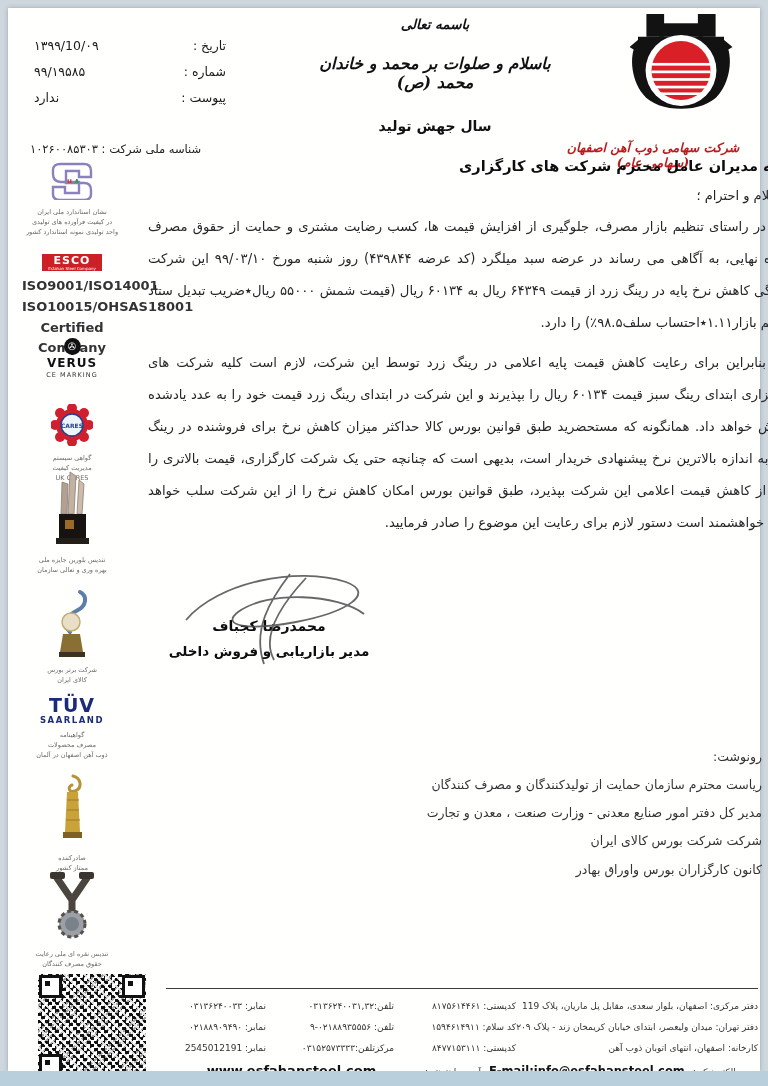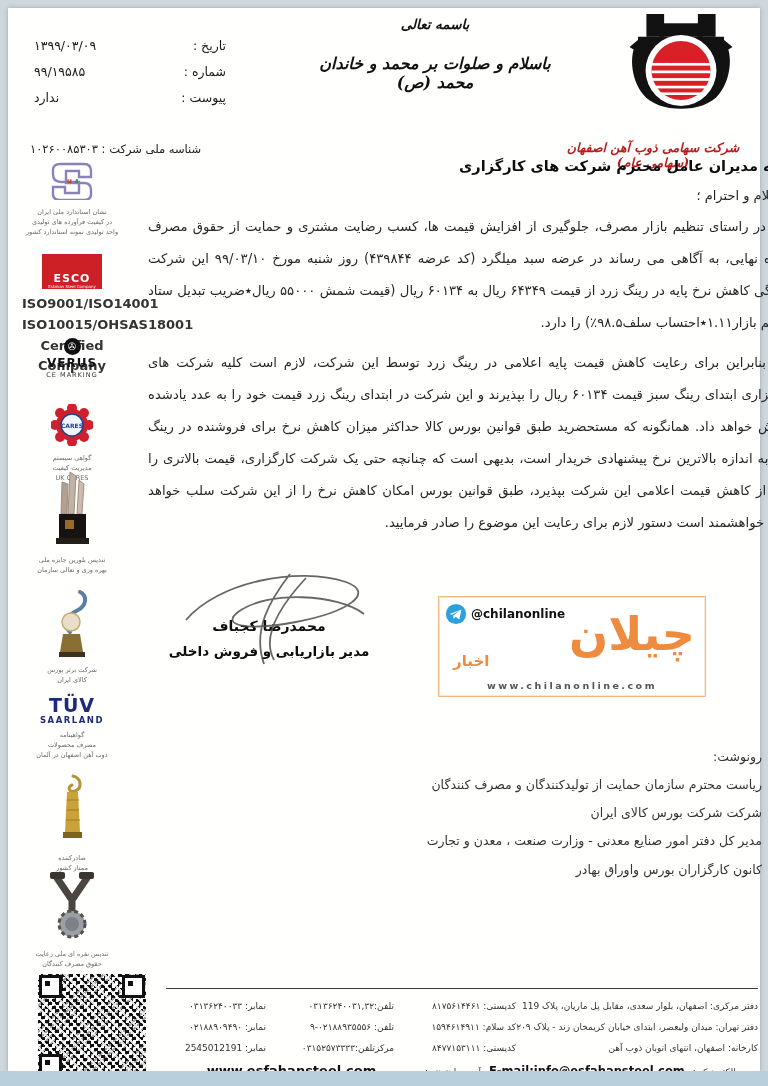--- a/index.html
+++ b/index.html
@@ -18,21 +18,21 @@
   .salutation{font-family:"DejaVu Serif",serif;font-style:italic;font-weight:bold;font-size:16px;margin-top:22px;}
   .slogan{font-weight:bold;font-size:14px;margin-top:26px;}
   .meta{position:absolute;top:30px;left:26px;width:192px;direction:rtl;color:#1a1a1a;font-size:12.5px;}
   .meta-row{display:flex;justify-content:space-between;margin-bottom:11px;}
   .nat-id{position:absolute;top:134px;left:22px;direction:rtl;font-size:11.5px;color:#222;}
 
   
   .badge{position:absolute;left:14px;width:100px;text-align:center;}
   .cap{font-size:6.5px;color:#6b6b6b;line-height:1.55;margin-top:3px;}
   .esco-box{display:inline-block;background:#cc1f26;color:#fff;font-weight:bold;font-size:11px;
-    letter-spacing:1px;padding:19px 6px 0;line-height:1.1;}
+    letter-spacing:1px;padding:1px 6px 0;line-height:1.1;}
   .esco-sub{display:block;font-size:4px;letter-spacing:0;font-weight:normal;}
   .esco-cap{font-size:13px;color:#333;font-weight:bold;line-height:1.6;margin-top:2px;}
   .verus-circ{width:17px;height:17px;border-radius:50%;background:#111;color:#fff;font-size:10px;line-height:17px;margin:0 auto;}
   .verus-word{font-weight:bold;font-size:12px;letter-spacing:1px;color:#111;margin-top:1px;}
   .cemark{font-size:6.5px;color:#333;letter-spacing:1px;margin-top:1px;}
   .tuv{color:#1b2a7a;font-weight:bold;font-size:19px;letter-spacing:1px;line-height:1;}
   .tuv2{color:#1b2a7a;font-weight:bold;font-size:8.5px;letter-spacing:1.5px;line-height:1.4;}
 
   
   .letter{position:absolute;left:104px;top:150px;width:644px;direction:rtl;color:#222;margin-left:36px;}
@@ -103,26 +103,27 @@
         <rect x="42" y="85" width="66" height="3.2"></rect>
         <rect x="48" y="93" width="54" height="3"></rect>
       </g>
     </svg>
   </div>
   <div class="company-name">شرکت سهامی ذوب آهن اصفهان (سهامی عام)</div>
 
   <div class="center-head">
     <div class="bismillah">باسمه تعالی</div>
     <div class="salutation">باسلام و صلوات بر محمد و خاندان محمد (ص)</div>
+    <div class="slogan">سال جهش تولید</div>
   </div>
 
   <div class="meta">
     <div class="meta-row">
       <span>تاریخ :</span>
-      <span>۱۳۹۹/۰۳/۰۹</span>
+      <span>۱۳۹۹/10/۰۹</span>
     </div>
     <div class="meta-row">
       <span>شماره :</span>
       <span>۹۹/۱۹۵۸۵</span>
     </div>
     <div class="meta-row">
       <span>پیوست :</span>
       <span>ندارد</span>
     </div>
   </div>
@@ -244,38 +245,26 @@
 
   <svg class="sig-svg" width="215" height="100" viewBox="0 0 215 100">
     <path d="M8 52 C40 14 120 -2 168 14 C198 25 170 44 118 54 C70 63 42 58 60 44 C90 22 160 26 186 46
              M112 6 C92 32 74 62 86 96 M128 10 C100 40 84 70 96 92" fill="none" stroke="#4c4c4c" stroke-width="1.8" opacity="0.85"></path>
   </svg>
   <div class="sig-block">
     <div class="sig-name">محمدرضا کجباف</div>
     <div class="sig-title">مدیر بازاریابی و فروش داخلی</div>
   </div>
 
-  <div class="chilan">
-    <div class="tg-row">
-      <svg width="22" height="22" viewBox="0 0 24 24">
-        <circle cx="12" cy="12" r="11" fill="#2ba0da"></circle>
-        <path d="M5 12 l13 -5 l-2.4 11 l-4 -3 l-2.2 2.2 l-0.5 -3.4 l7 -5.6 l-8.4 4.6 z" fill="#fff"></path>
-      </svg>
-      <span class="tg-handle">@chilanonline</span>
-    </div>
-    <div class="chilan-word">چیلان</div>
-    <div class="chilan-sub">اخبار</div>
-    <div class="chilan-url">www.chilanonline.com</div>
-  </div>
 
   <div class="cc">
     <div>رونوشت:</div>
     <div>ریاست محترم سازمان حمایت از تولیدکنندگان و مصرف کنندگان</div>
+    <div>مدیر کل دفتر امور صنایع معدنی - وزارت صنعت ، معدن و تجارت</div>
     <div>شرکت شرکت بورس کالای ایران</div>
-    <div>مدیر کل دفتر امور صنایع معدنی - وزارت صنعت ، معدن و تجارت</div>
     <div>کانون کارگزاران بورس واوراق بهادر</div>
   </div>
 
   <div class="f-line"></div>
   <div class="qr">
     <div class="fp tl"></div>
     <div class="fp tr"></div>
     <div class="fp bl"></div>
   </div>
 

